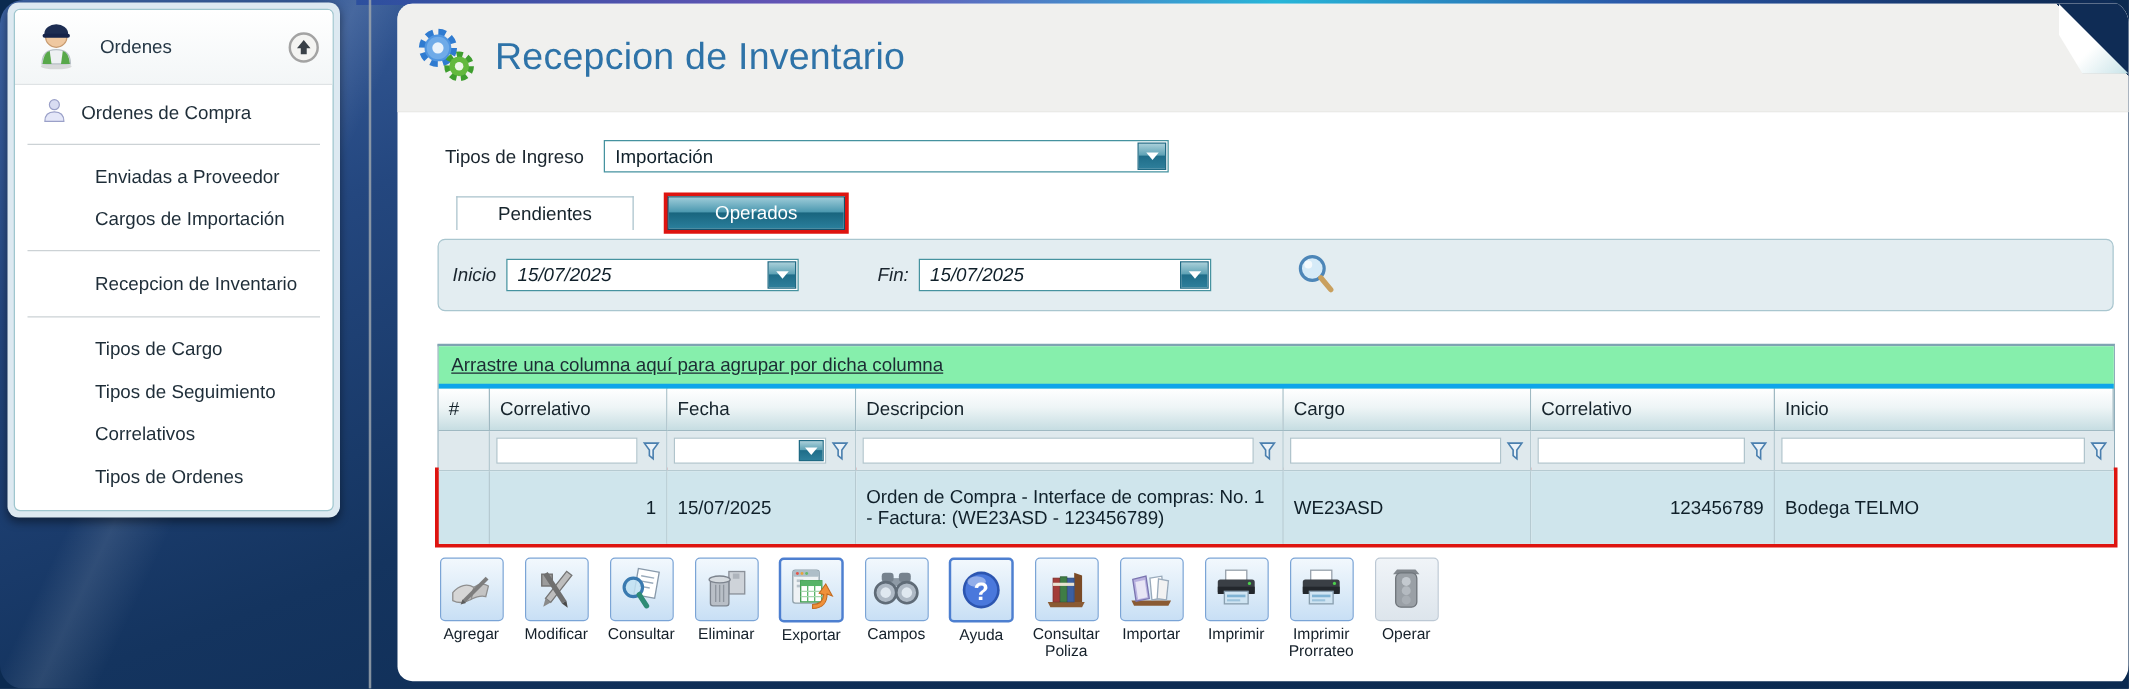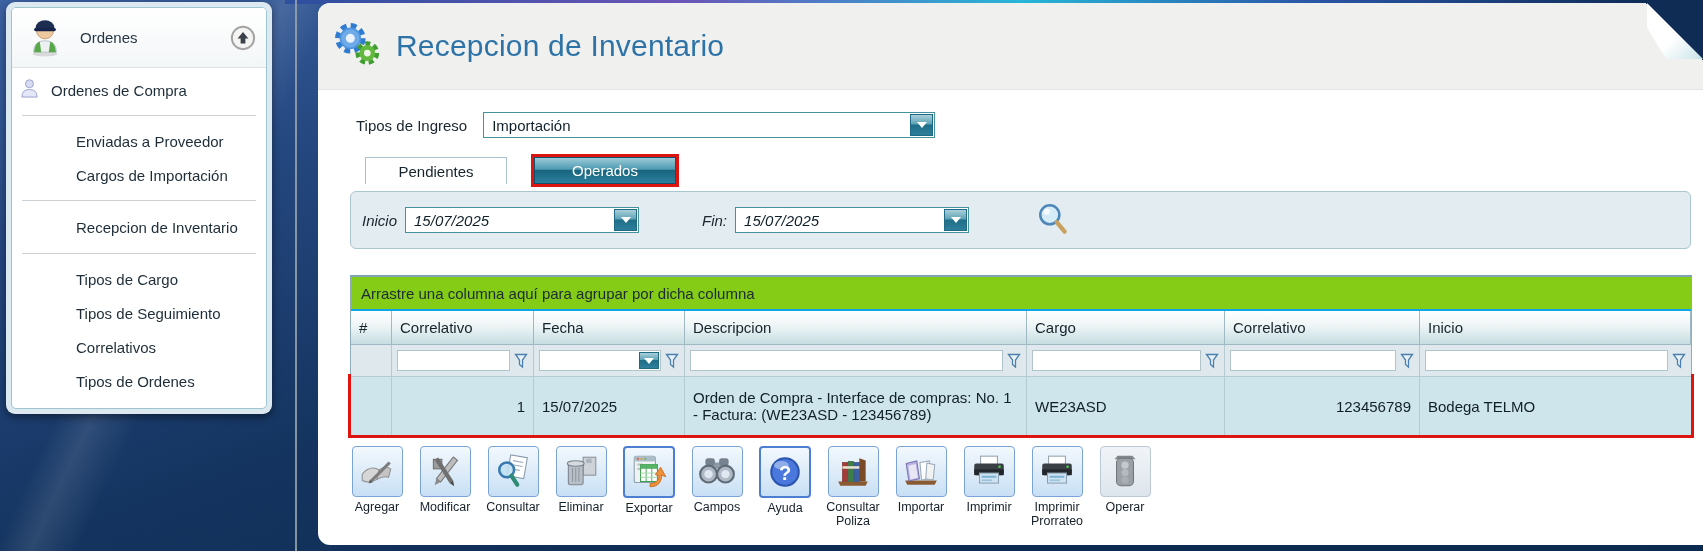--- a/index.html
+++ b/index.html
@@ -1,34 +1,34 @@
 <!DOCTYPE html>
 <html><head>
 <meta charset="utf-8">
 <style>
   html,body{margin:0;padding:0;background:#0b2a50;}
   *{box-sizing:border-box;font-family:"Liberation Sans","DejaVu Sans",sans-serif;}
   .stage{position:relative;width:1703px;height:551px;overflow:hidden;
-    background:linear-gradient(160deg,#3d63a4 0%,#24477f 22%,#14345f 48%,#0d2b52 75%,#0b2a50 100%);}
+    background:linear-gradient(160deg,#3d63a4 0%,#24477f 22%,#14345f 48%,#0d2b52 75%,#0b2a50 100%);border-radius:19px;}
   .stage::before{content:"";position:absolute;left:0;top:0;width:340px;height:100%;
     background:linear-gradient(115deg,transparent 42%,rgba(255,255,255,.10) 48%,transparent 56%);pointer-events:none;}
   .top-strip{position:absolute;left:285px;top:0;right:0;height:4px;
     background:linear-gradient(90deg,#2c4f9e 0%,#6b55b8 28%,#27b6d8 52%,#2b57a8 72%,#0f2c57 96%);}
   .vline{position:absolute;left:295px;top:0;width:2px;height:100%;background:#9aa3ac;opacity:.85;}
 
   
   .sidebar-outer{position:absolute;left:6px;top:2px;width:266px;background:#dde9f1;
     border-radius:9px;padding:5px;box-shadow:0 3px 8px rgba(0,0,0,.45);}
   .sidebar{background:#fff;border:1px solid #9fc6ce;border-radius:5px;overflow:hidden;}
   .sb-header{display:flex;align-items:center;height:60px;padding:0 10px 0 14px;
     background:linear-gradient(180deg,#ffffff,#f3f6f7);border-bottom:1px solid #dfe3e5;}
   .sb-title{font-size:15px;color:#253745;margin-left:16px;flex:1;}
   .collapse-btn{width:26px;height:26px;border:none;background:transparent;padding:0;cursor:pointer;}
   .sb-item{display:flex;align-items:center;font-size:15px;color:#1e2d38;cursor:pointer;}
-  .sb-item.parent{height:44px;padding-left:8px;}
+  .sb-item.parent{height:44px;padding-left:22px;}
   .sb-item.parent .sb-label{margin-left:12px;}
   .sb-item.sub{height:34px;padding-left:64px;}
   .sb-div{height:1px;background:#ccd2d5;margin:3px 10px;}
   .sb-gap{height:5px;}
 
   
   .panel{position:absolute;left:318px;top:3px;right:0;height:542px;background:#fff;
     border-radius:12px 0 0 12px;}
   .dogear-cut{position:absolute;top:0;right:0;width:58px;height:58px;
     background:linear-gradient(to bottom left,#0f2c55 50%,transparent 50%);}
@@ -66,21 +66,21 @@
 
   
   .filterbar{width:1341px;height:58px;margin-top:7px;background:#e3edf1;
     border:1px solid #a9c6cf;border-radius:6px;display:flex;align-items:center;padding-left:11px;font-style:italic;}
   .filterbar .fin-label{margin-left:63px;}
   .search-btn{margin-left:66px;background:transparent;border:none;padding:0;cursor:pointer;}
 
   
   .grid{width:1342px;margin-top:26px;border:1px solid #8fadba;border-top:2px solid #7fa3b2;}
   .groupbar{height:34px;display:flex;align-items:center;padding-left:10px;font-size:15px;
-    color:#1c2b33;background:#84cc16;border-bottom:2px solid #0ea5e9;}
+    color:#1c2b33;background:#86efac;border-bottom:4px solid #0ea5e9;text-decoration:underline;}
   .gridrow{display:flex;width:100%;}
   .gcell{border-right:1px solid #b6cad1;display:flex;align-items:center;overflow:hidden;}
   .gcell:last-child{border-right:none;}
   .c0{width:41px;}.c1{width:142px;}.c2{width:151px;}.c3{width:342px;}
   .c4{width:198px;}.c5{width:195px;}.c6{flex:1;}
   .gridrow.head .gcell{height:34px;padding:0 8px;font-size:15px;color:#15232b;
     background:linear-gradient(180deg,#ffffff 0%,#eef5f6 45%,#c6dde2 100%);
     border-right:1px solid #9fb9c2;border-bottom:1px solid #9fb9c2;}
   .gridrow.filters .gcell{height:32px;background:#dfe9ed;padding:0 5px;gap:4px;border-bottom:1px solid #b6cad1;}
   .flt-input{flex:1;height:21px;border:1px solid #b0c4cc;background:#fff;min-width:0;

